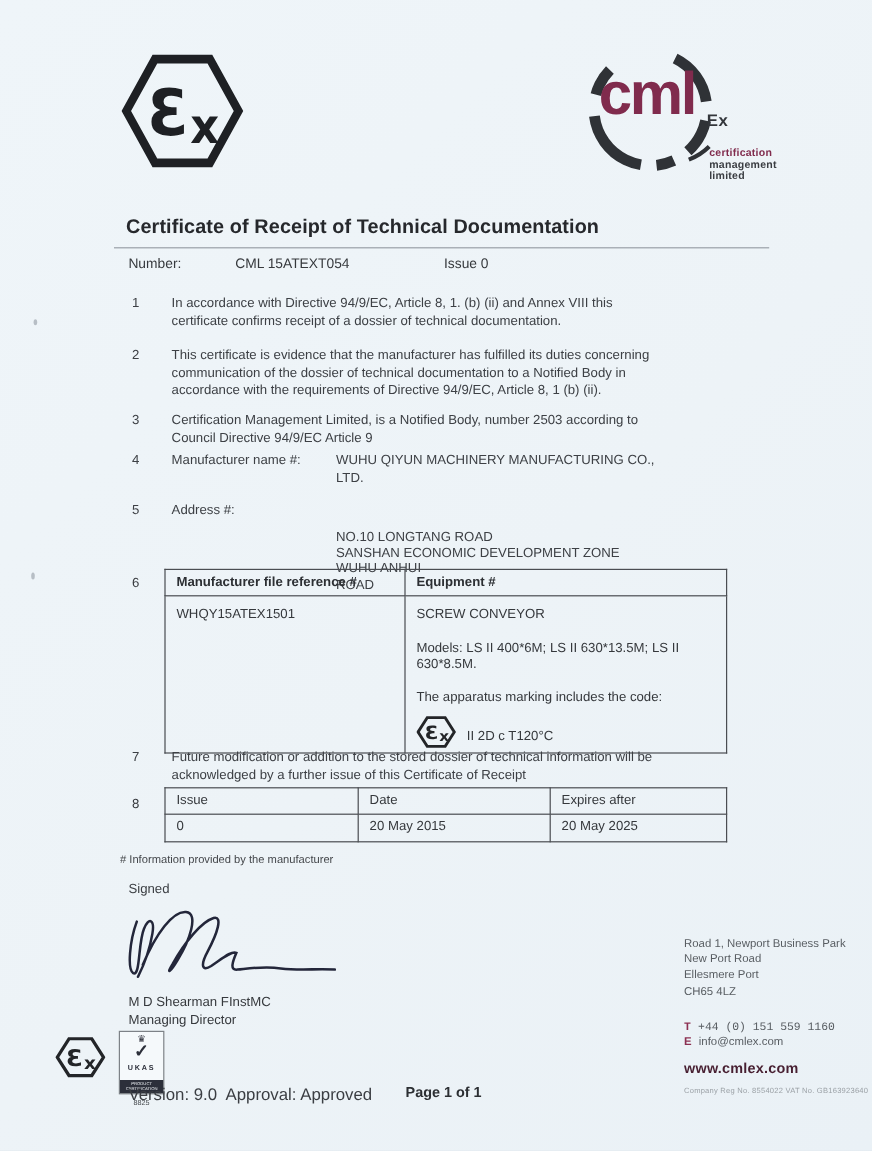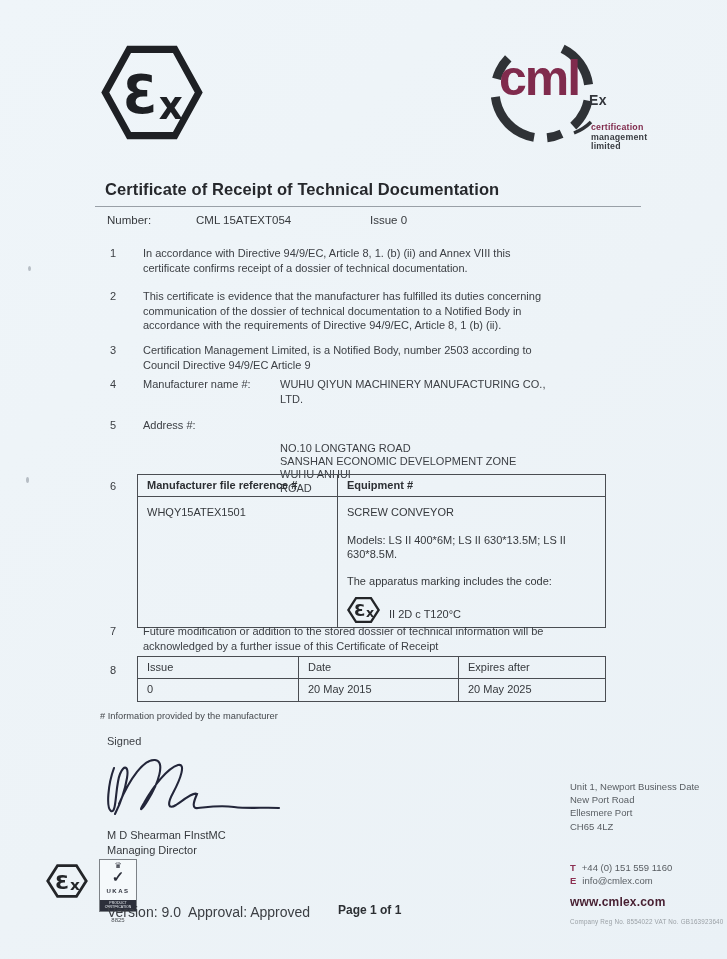--- a/index.html
+++ b/index.html
@@ -59,21 +59,21 @@
   .ukas-crown{font-size:8px;line-height:8px;color:#2c2f3a;}
   .ukas-check{font-size:15px;line-height:13px;font-weight:700;color:#2c2f3a;}
   .ukas-name{font-size:6px;letter-spacing:1.5px;font-weight:700;color:#2c2f3a;margin-top:1px;}
   .ukas-sub{font-size:3.5px;line-height:4.5px;background:#2c2f3a;color:#eef2f6;padding:1px 1px;margin-top:1px;}
   .ukas-number{text-align:center;font-size:6px;color:#4a4e52;margin-top:1px;}
   #version-line{left:107px;top:905px;font-size:14px;white-space:pre;color:#3b3e43;}
   #page-number{left:338px;top:903px;font-size:12px;font-weight:700;color:#2c2f33;}
   
   #contact{left:570px;top:780px;width:158px;font-size:9.5px;line-height:13.2px;color:#585d62;}
   .c-label{color:#8c3052;font-weight:700;margin-right:6px;}
-  .c-tel{margin-top:28px;}
+  .c-tel{margin-top:16px;font-family:Liberation Mono, monospace;}
   .c-web{margin-top:8px;font-weight:700;font-size:12px;line-height:14px;color:#471f31;letter-spacing:.2px;}
   .c-reg{margin-top:9px;font-size:6.3px;line-height:7px;color:#9ba1a6;letter-spacing:.2px;}
   
   .speck{position:absolute;background:#b7bec5;border-radius:50%;}
   #speck-1{left:28px;top:266px;width:3px;height:5px;}
   #speck-2{left:26px;top:477px;width:3px;height:6px;}
 </style>
 </head>
 <body>
 
@@ -226,21 +226,21 @@
       <div class="ukas-name">UKAS</div>
       <div class="ukas-sub">PRODUCT CERTIFICATION</div>
     </div>
     <div class="ukas-number">8825</div>
   </div>
 
   <div class="abs" id="version-line">Version: 9.0  Approval: Approved</div>
   <div class="abs" id="page-number">Page 1 of 1</div>
 
   <div class="abs" id="contact">
-    <div>Unit 1, Newport Business Date</div>
+    <div>Road 1, Newport Business Park</div>
     <div>New Port Road</div>
     <div>Ellesmere Port</div>
     <div>CH65 4LZ</div>
     <div class="c-tel">
       <span class="c-label">T</span><span>+44 (0) 151 559 1160</span>
     </div>
     <div>
       <span class="c-label">E</span><span>info@cmlex.com</span>
     </div>
     <div class="c-web">www.cmlex.com</div>

